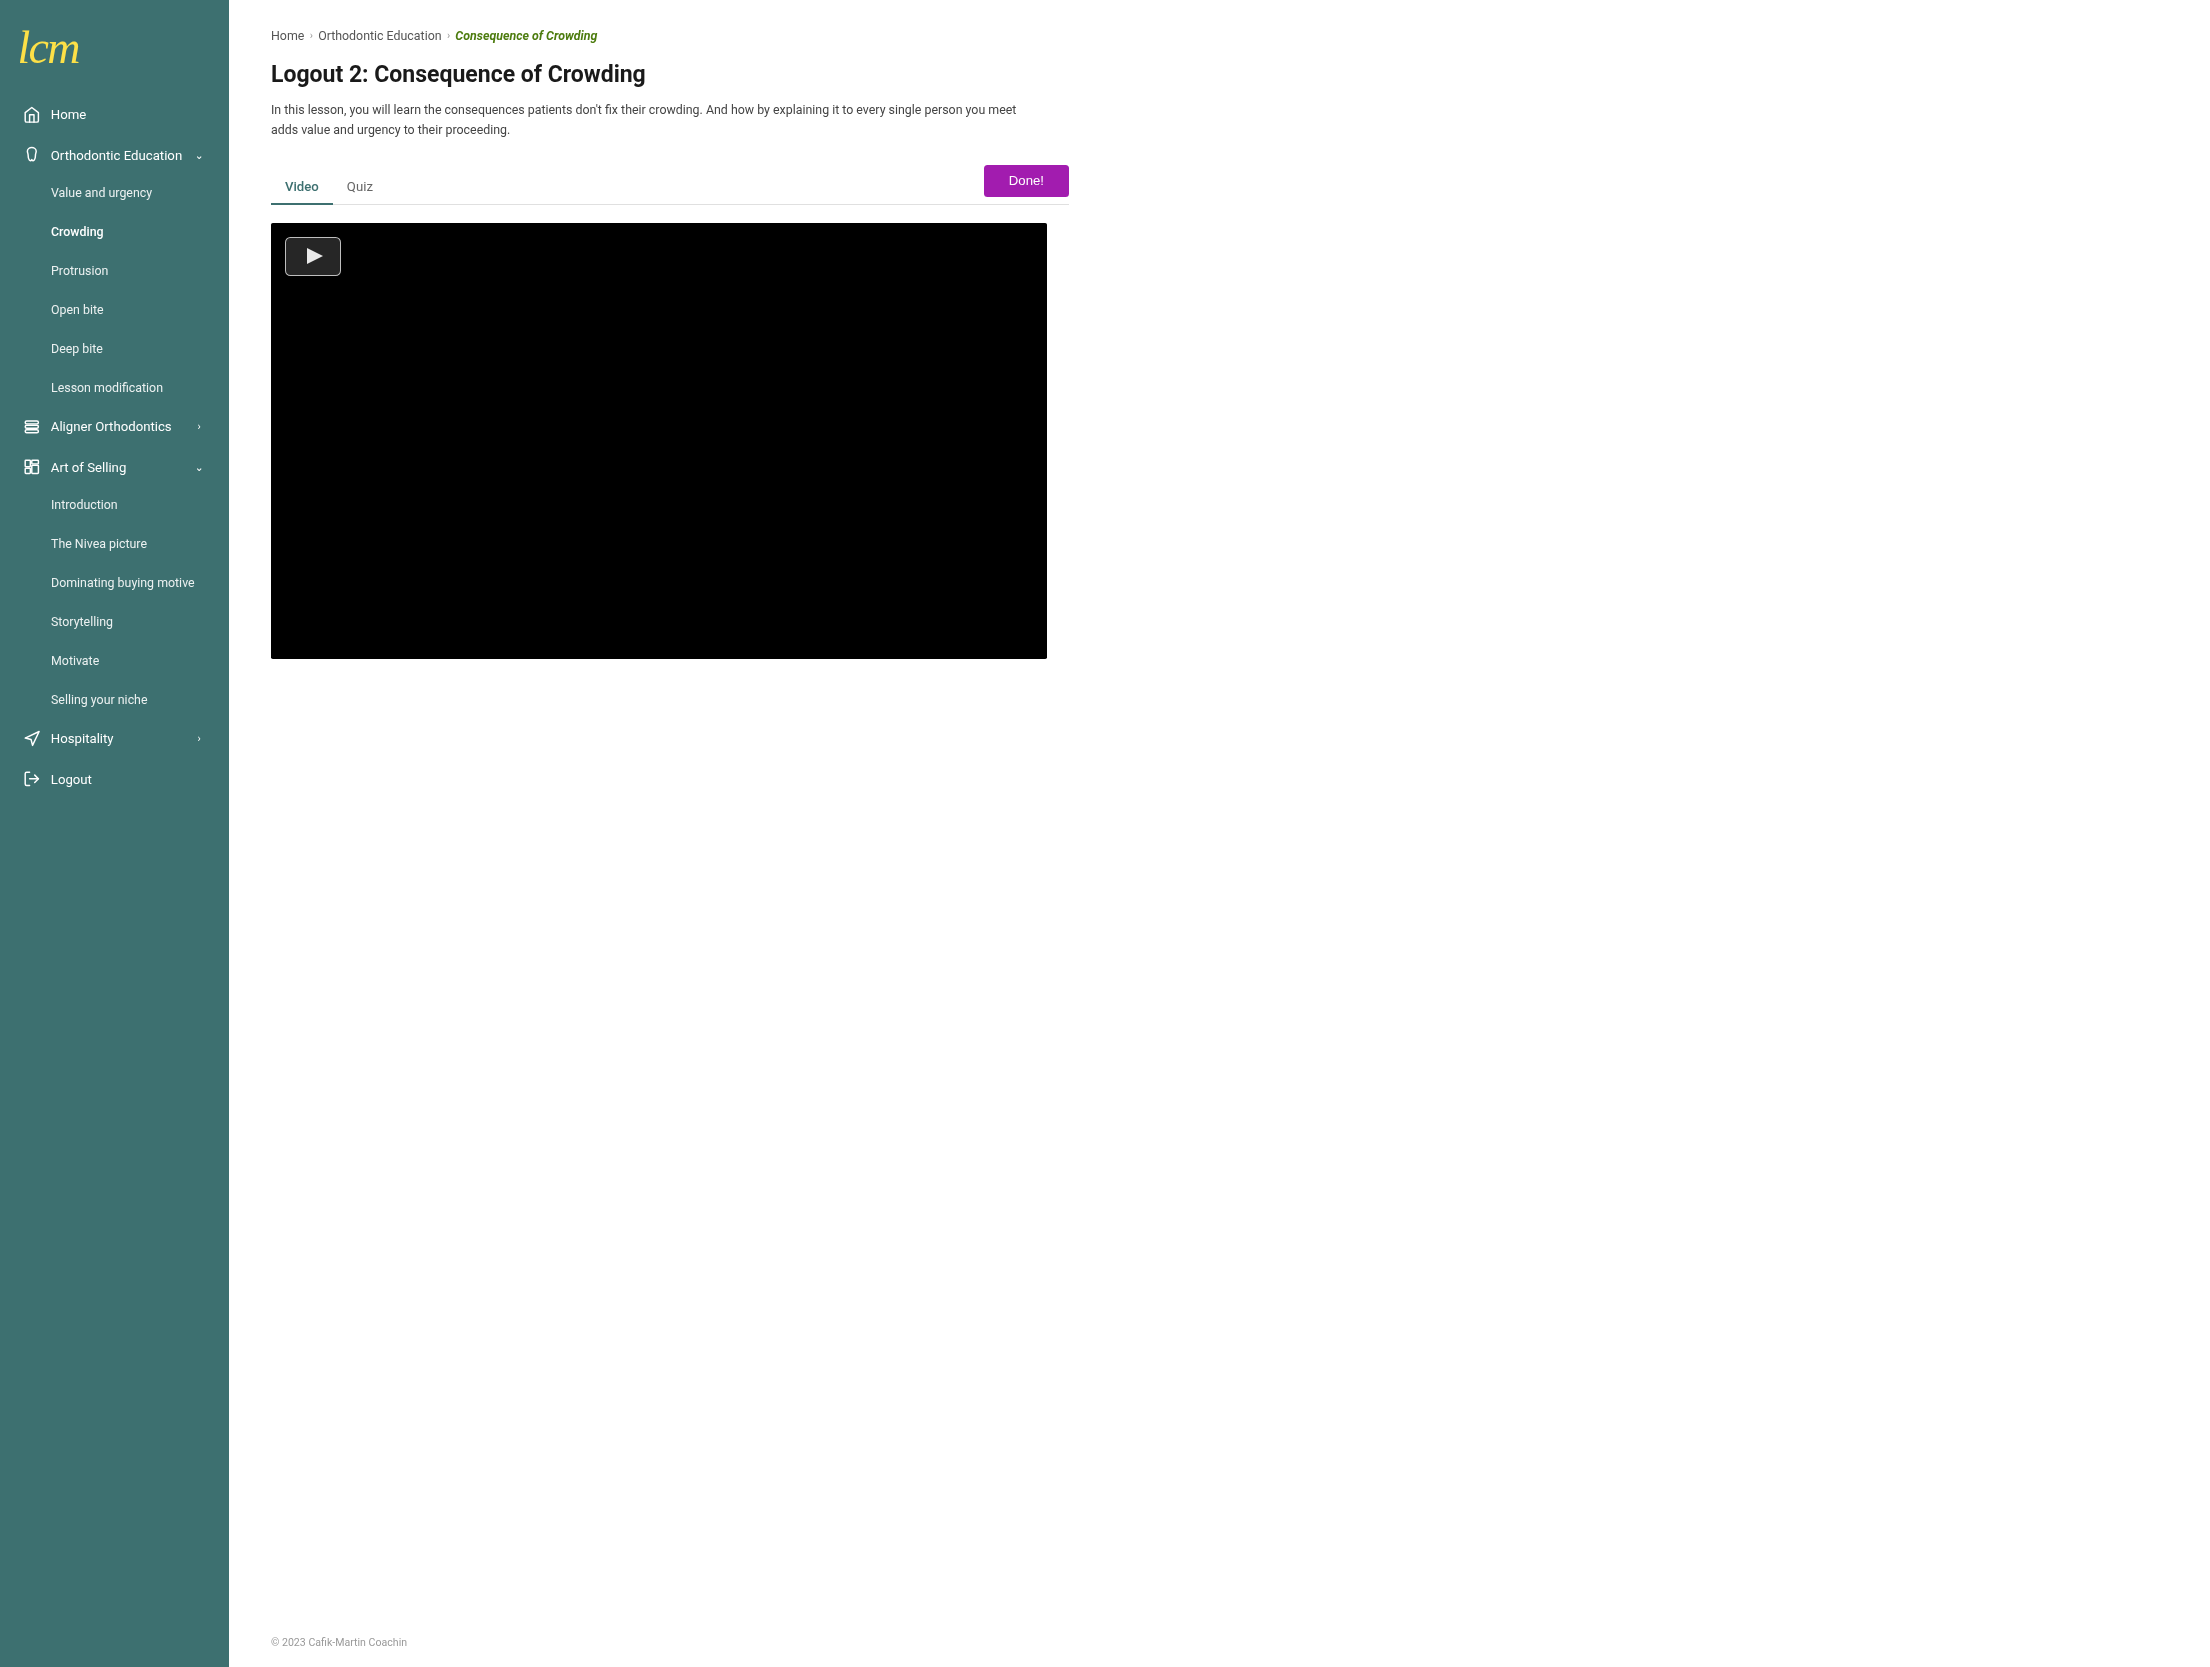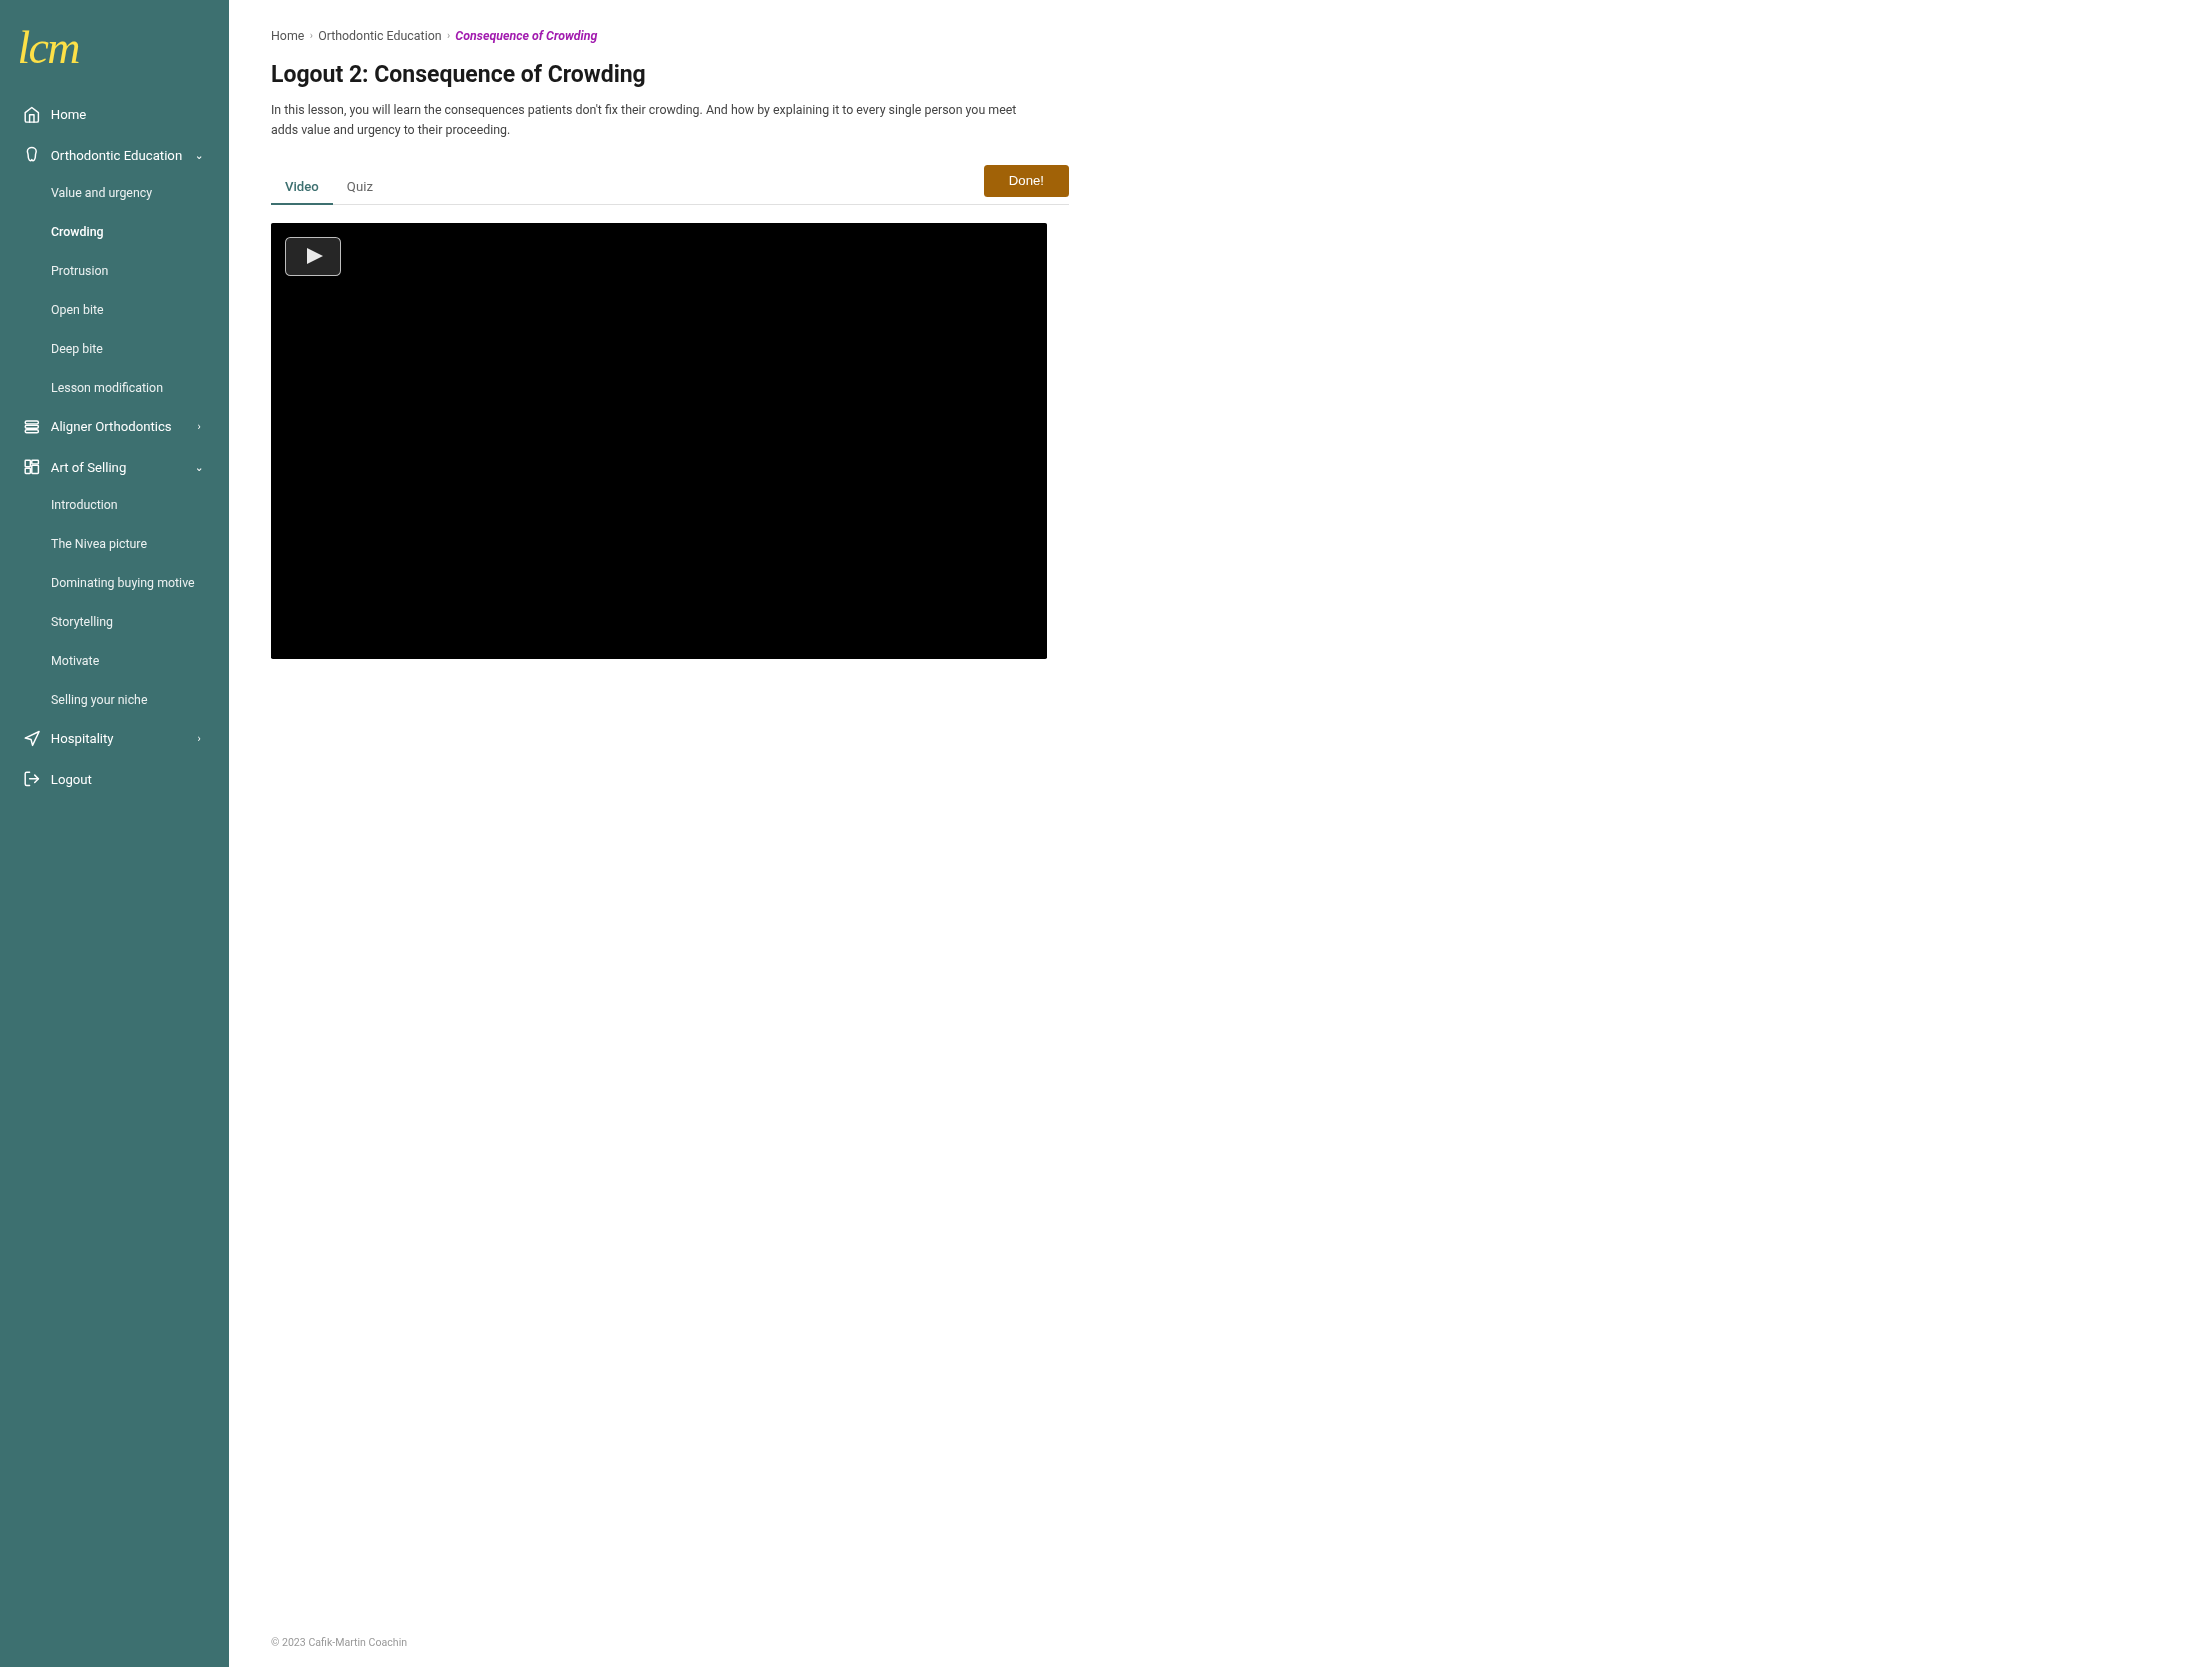--- a/index.html
+++ b/index.html
@@ -116,21 +116,21 @@
       font-size: 12.4px;
       color: #555;
       margin-bottom: 17.6px;
     }
     .breadcrumb-link {
       color: #555;
       cursor: pointer;
       text-decoration: none;
     }
     .breadcrumb-sep { color: #999; font-size: 10.6px; }
-    .breadcrumb-current { font-weight: 700; font-style: italic; color: #a21caf; }
+    .breadcrumb-current { font-weight: 700; font-style: italic; color: #4d7c0f; }
 
     .lesson-title {
       font-size: 23px;
       font-weight: 700;
       color: #1a1a1a;
       margin-bottom: 12.4px;
     }
 
     .lesson-desc {
       font-size: 12.4px;
@@ -161,21 +161,21 @@
       border-bottom: 2.6px solid transparent;
       margin-bottom: -0.9px;
     }
     .tab.active {
       color: #3d7070;
       border-bottom: 2.6px solid #3d7070;
       font-weight: 500;
     }
 
     .done-btn {
-      background: #a16207;
+      background: #a21caf;
       color: #fff;
       border: none;
       padding: 8.8px 25px;
       font-size: 13.2px;
       font-weight: 500;
       border-radius: 3.5px;
       cursor: pointer;
       margin-bottom: 7px;
     }
 

